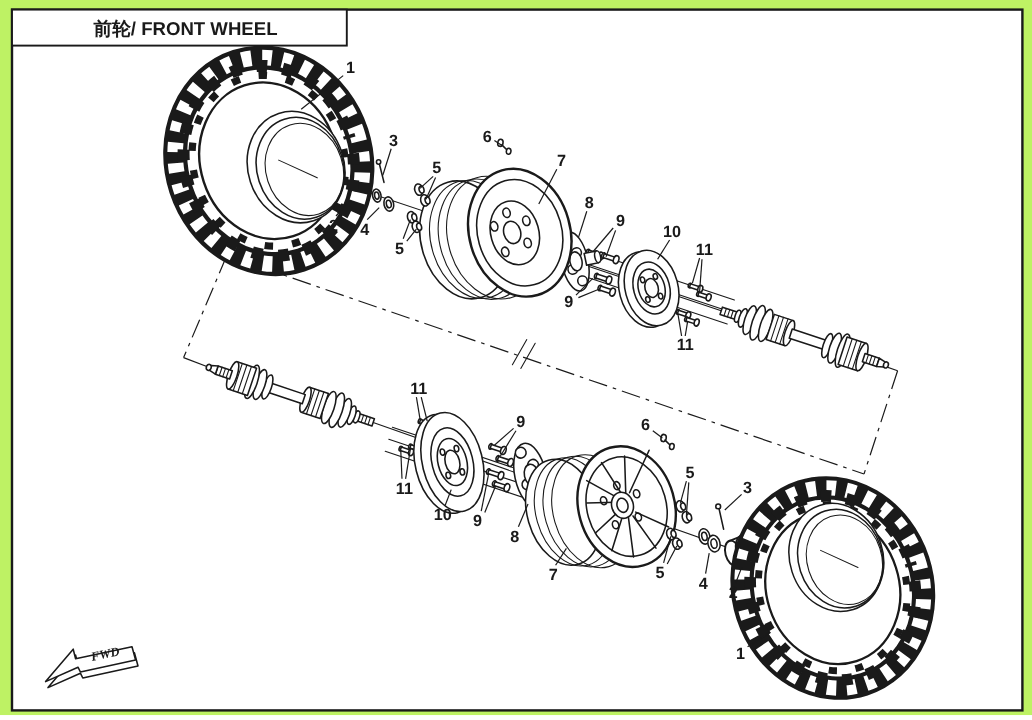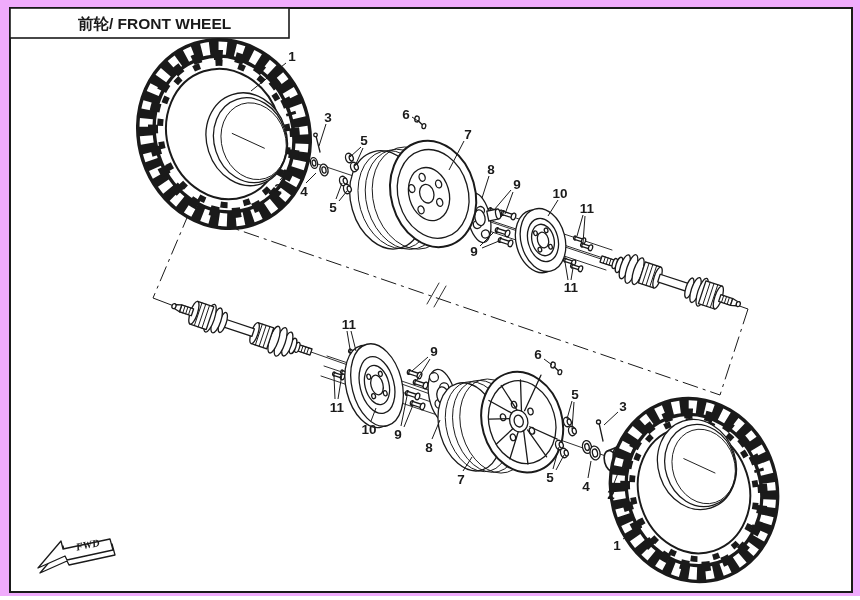--- a/index.html
+++ b/index.html
@@ -1,16 +1,16 @@
 <!DOCTYPE html>
 <html style="--line: #1a1a1a;"><head>
 <meta charset="utf-8">
 <style>
   html,body{margin:0;padding:0;background:#ffffff;}
-  #page{position:relative;width:860px;height:596px;background:#f0abfc;
+  #page{position:relative;width:860px;height:596px;background:#bef264;
         font-family:"Liberation Sans","DejaVu Sans",sans-serif;}
   svg{position:absolute;left:0;top:0;}
   .ln{stroke:var(--line,#1a1a1a);fill:none;stroke-width:1.3;stroke-linejoin:round;stroke-linecap:round;}
   .wf{fill:#ffffff;}
   .thin{stroke-width:0.9;}
   .thick{stroke-width:2;}
   .cl{stroke:var(--line,#1a1a1a);fill:none;stroke-width:1;stroke-dasharray:16 5 3 5;}
   .num{font:bold 13.5px "Liberation Sans","DejaVu Sans",sans-serif;fill:var(--line,#1a1a1a);}
   .ttl{font:bold 15.5px "Liberation Sans","DejaVu Sans",sans-serif;fill:var(--line,#1a1a1a);}
   .fwd{font:bold italic 10.5px "Liberation Serif","DejaVu Serif",serif;fill:var(--line,#1a1a1a);}

